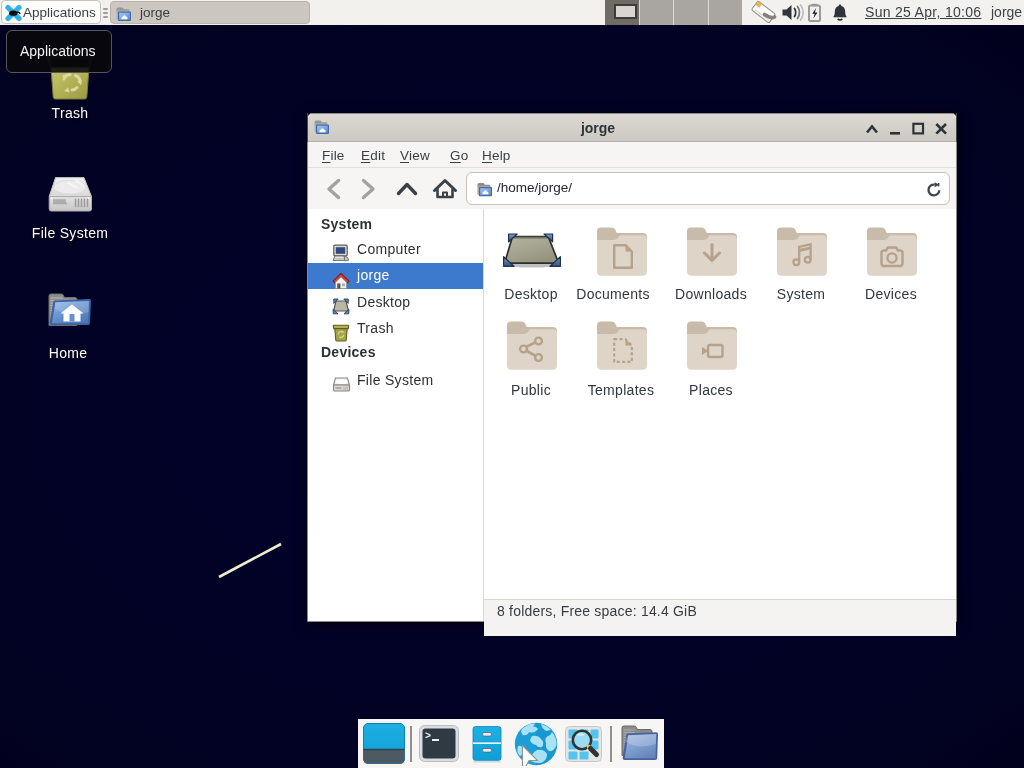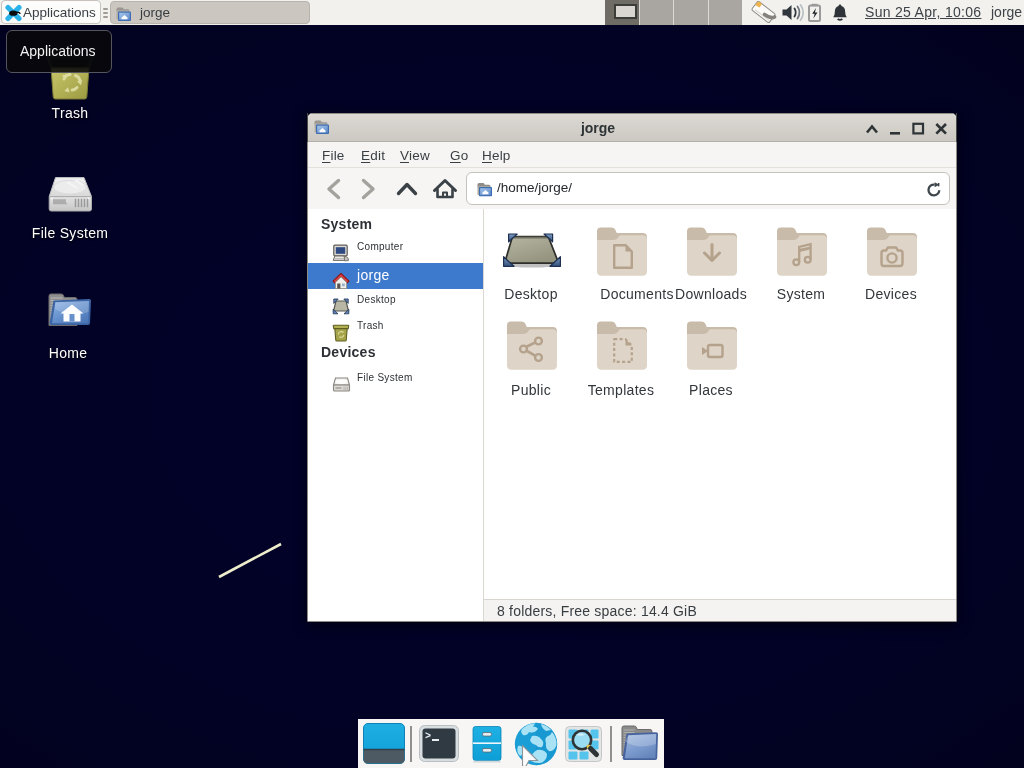--- a/index.html
+++ b/index.html
@@ -42,28 +42,28 @@
   #menubar span{position:absolute;top:6px;font-size:13.5px;color:#3a3f44;letter-spacing:0.2px;}
   #menubar u{text-decoration:underline;text-underline-offset:2px;}
   #toolbar{position:absolute;left:0;top:54px;width:648px;height:42px;background:#f6f5f3;
     border-bottom:1px solid #dedbd6;box-sizing:border-box;}
   #pathbar{position:absolute;left:158px;top:4px;width:484px;height:33px;background:#fff;
     border:1px solid #c6c2bc;border-radius:6px;box-sizing:border-box;}
   #pathtxt{position:absolute;left:30px;top:7px;font-size:13.5px;color:#24292e;}
   #sidebar{position:absolute;left:0;top:95px;width:175px;height:412px;background:#fff;
     border-right:1px solid #dbd8d3;box-sizing:border-box;width:176px;}
   .shead{position:absolute;left:13px;font-size:14px;font-weight:bold;color:#2d3135;letter-spacing:0.25px;}
-  .srow{position:absolute;left:49px;font-size:10px;color:#2d3135;letter-spacing:0.3px;text-align:center;}
+  .srow{position:absolute;left:49px;font-size:14px;color:#2d3135;letter-spacing:0.3px;text-align:center;}
   .sbi{left:24px;}
   #jsel{position:absolute;left:0;top:149px;width:175px;height:26px;background:#3d79cd;}
   #jsel span{position:absolute;left:49px;top:4px;font-size:14px;color:#fff;letter-spacing:0.3px;}
   #filepane{position:absolute;left:176px;top:95px;width:472px;height:390px;background:#fff;}
   .fold{width:54px;height:50px;}
   .flabel{position:absolute;width:90px;text-align:center;font-size:14px;color:#32373c;letter-spacing:0.3px;}
-  #statusbar{position:absolute;left:176px;top:485px;width:472px;height:22px;background:#f4f3f1;
+  #statusbar{position:absolute;left:176px;top:485px;width:472px;height:37px;background:#f4f3f1;
     border-top:1px solid #d8d5d0;box-sizing:border-box;}
   #statusbar span{position:absolute;left:13px;top:3px;font-size:14px;color:#383d42;letter-spacing:0.2px;}
   
   #debian{position:absolute;left:440px;top:655px;width:180px;height:60px;}
   
   #dock{position:absolute;left:358px;top:719px;width:306px;height:49px;background:#f7f6f5;}
   .dsep{position:absolute;top:7px;width:2px;height:36px;background:#8f8f8f;}
 </style>
 </head>
 <body>
@@ -340,21 +340,21 @@
       </svg>
     <svg class="abs fold" style="left:377px;top:206px" id="fo-vi" viewBox="0 0 54 50">
         <path d="M2,17 V5.2 Q2,1.4 5.8,1.4 H16.2 Q19.2,1.4 20.2,3.5 L21.8,6.9 H47.8 Q52,6.9 52,11 V17 Z" fill="#c8bbaa"></path>
 <path d="M2,45.3 L2,13.9 L19,13.9 Q21.6,13.9 22.8,12.1 L24.2,10 Q24.9,9.2 26,9.2 L47.6,9.2 Q52,9.2 52,13.6 L52,45.3 Q52,49.7 47.6,49.7 L6.4,49.7 Q2,49.7 2,45.3 Z" fill="#ded4c7"></path>
         <g fill="none" stroke="#b5a28c" stroke-width="2.4" stroke-linejoin="round">
 <rect x="23" y="25" width="14.5" height="12" rx="2"></rect>
 </g>
 <path d="M17,27 L23,31 L17,35 Z" fill="#b5a28c"></path>
       </svg>
     <div class="flabel" style="left:178px;top:172px">Desktop</div>
-    <div class="flabel" style="left:284px;top:172px">Documents</div>
+    <div class="flabel" style="left:260px;top:172px">Documents</div>
     <div class="flabel" style="left:358px;top:172px">Downloads</div>
     <div class="flabel" style="left:448px;top:172px">System</div>
     <div class="flabel" style="left:538px;top:172px">Devices</div>
     <div class="flabel" style="left:178px;top:268px">Public</div>
     <div class="flabel" style="left:268px;top:268px">Templates</div>
     <div class="flabel" style="left:358px;top:268px">Places</div>
     <div id="statusbar">
         <span>8 folders, Free space: 14.4 GiB</span>
       </div>
   </div>

